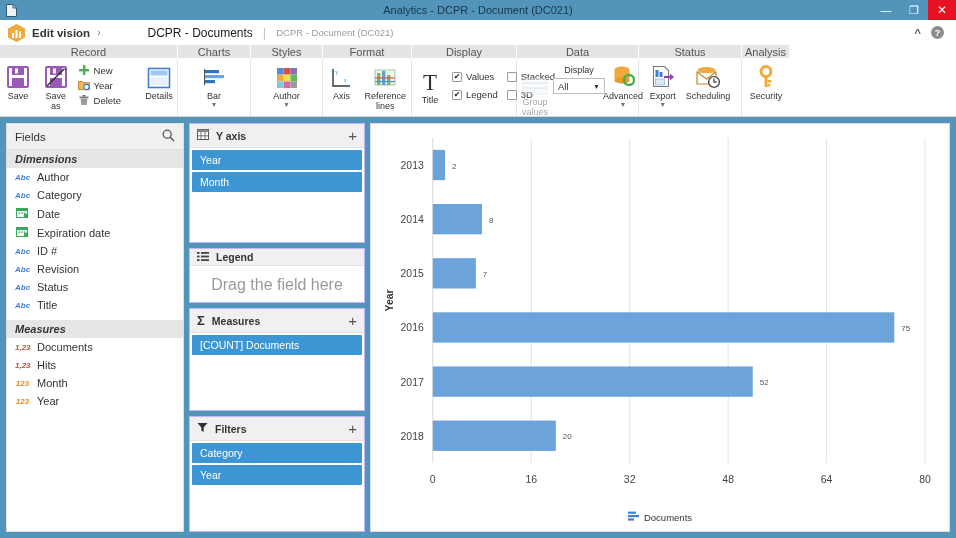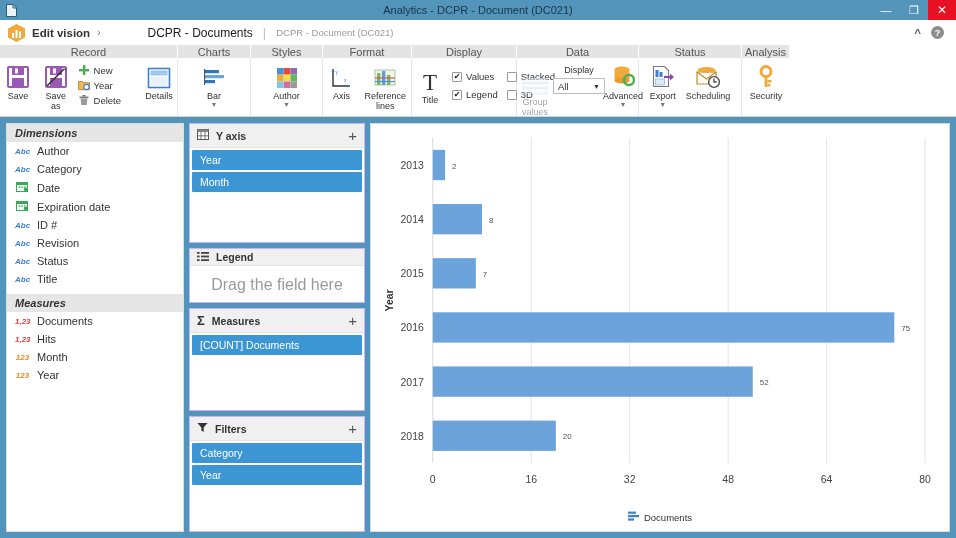--- a/index.html
+++ b/index.html
@@ -406,20 +406,29 @@
           <span class="lbl">Security</span>
         </div>
       </div>
 
     </div>
   </div>
 
   <div class="body">
 
     <div class="fields panel">
+      <div class="fields-head">
+        <span>Fields</span>
+        <span class="search">
+          <svg width="13" height="13" viewBox="0 0 13 13">
+            <circle cx="5.2" cy="5.2" r="4" fill="none" stroke="#555" stroke-width="1.3"></circle>
+            <line x1="8.2" y1="8.2" x2="12" y2="12" stroke="#555" stroke-width="1.5"></line>
+          </svg>
+        </span>
+      </div>
 
       <div class="sect">Dimensions</div>
 
       <div class="fitem">
         <span class="tag abc">Abc</span>
         <span>Author</span>
       </div>
       <div class="fitem">
         <span class="tag abc">Abc</span>
         <span>Category</span>

